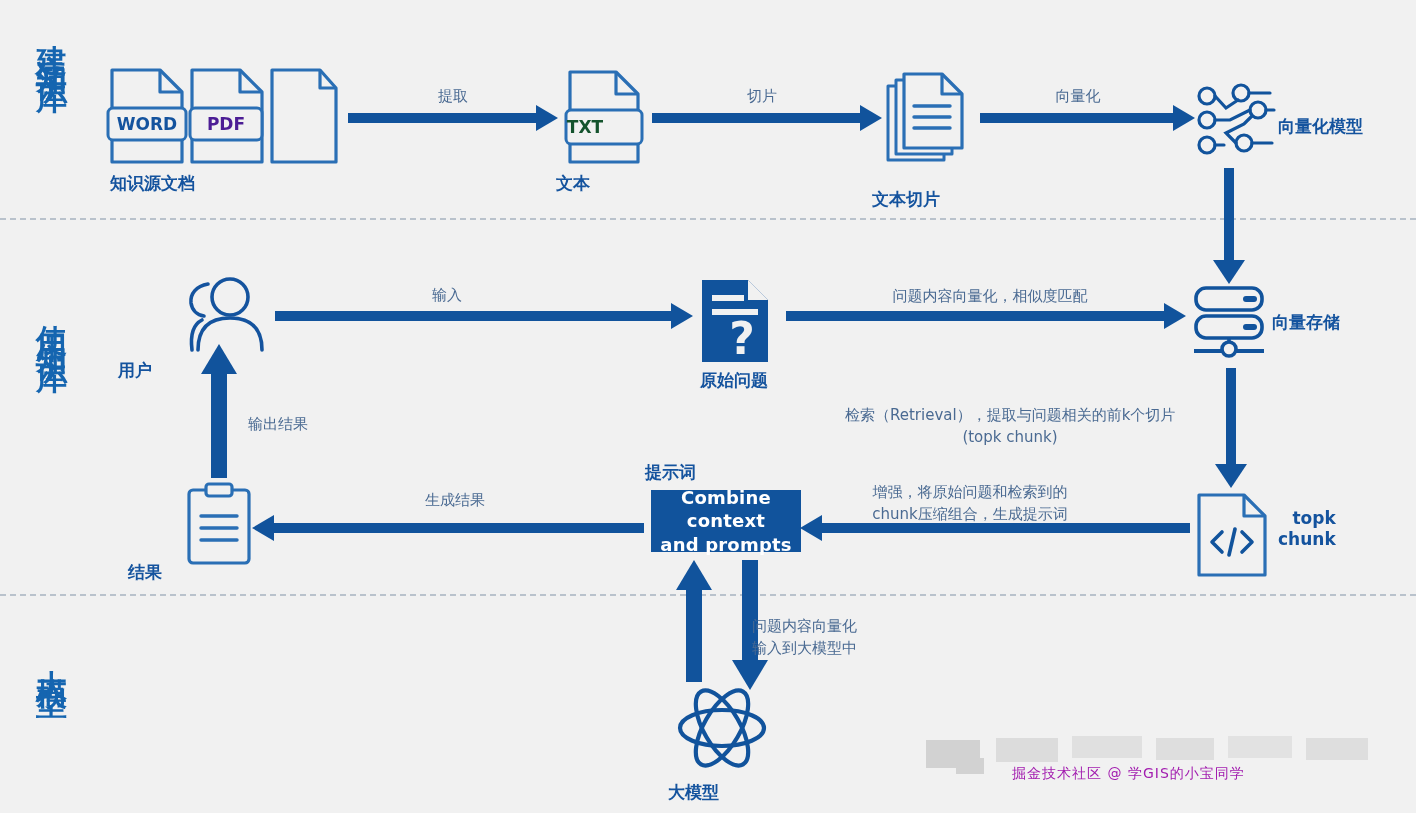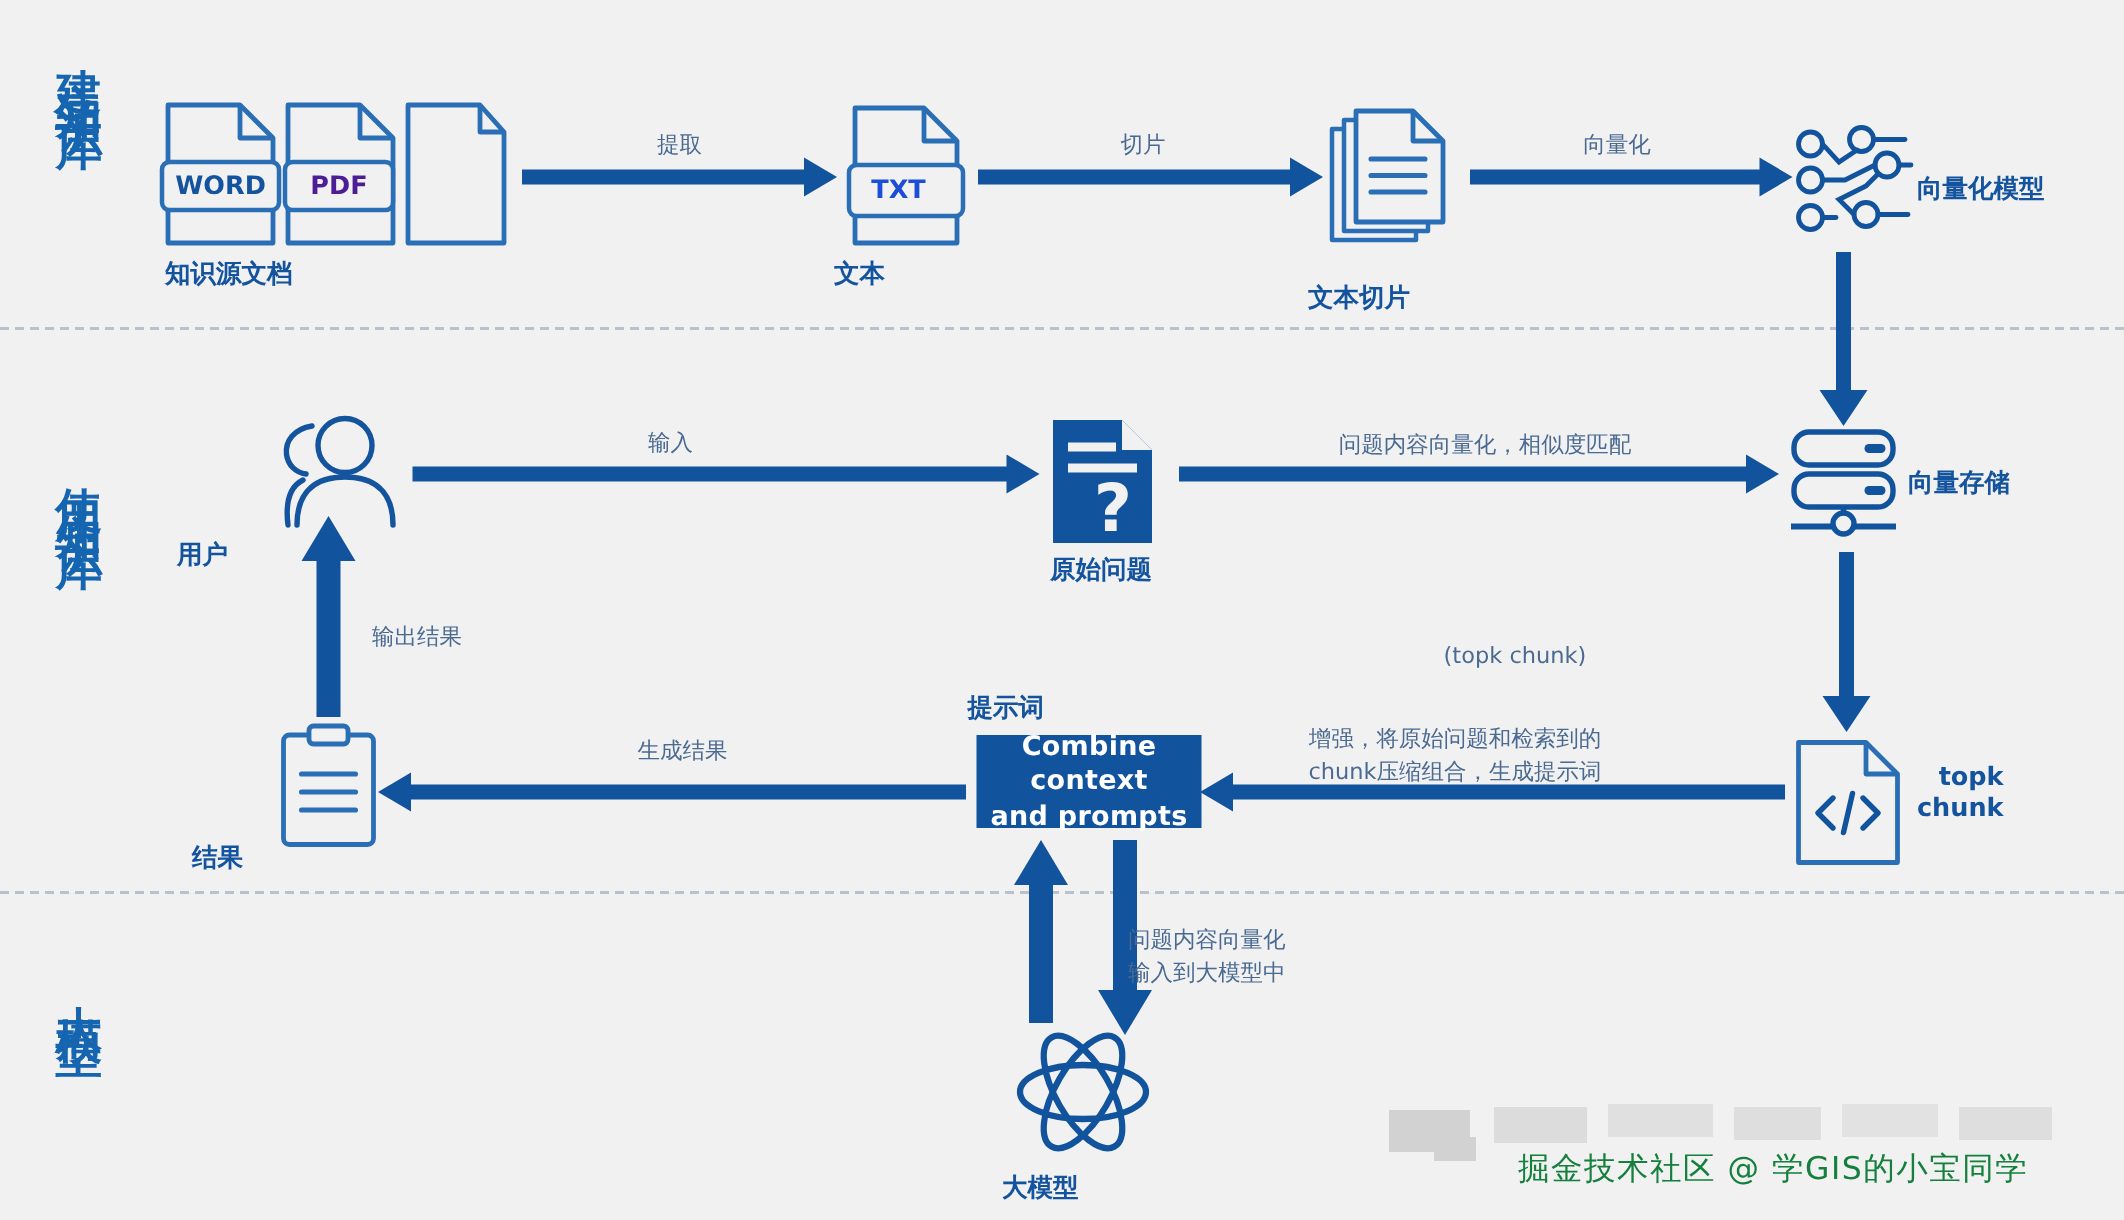--- a/index.html
+++ b/index.html
@@ -86,22 +86,22 @@
     text-align:center;
     font-weight:bold;
     font-size:18px;
     line-height:1.3;
     letter-spacing:.2px;
   }
 
   
   .wm{
     position:absolute;
-    color:#15803d;
-    font-size:21px;
+    color:#a21caf;
+    font-size:14px;
     white-space:nowrap;
     letter-spacing:1px;
   }
   .wm-blocks{position:absolute;}
   .wm-blocks i{position:absolute;display:block;background:#d2d2d2;}
 
   svg{display:block;overflow:visible;}
 </style>
 </head>
 <body>
@@ -141,21 +141,21 @@
   </div>
   <div class="alabel" style="left:383px;top:86px;width:140px">提取</div>
 
   <div class="abs" style="left:566px;top:68px">
     <svg width="76" height="98" viewBox="0 0 76 98">
       <path d="M4 4 H50 L72 26 V94 H4 Z" fill="#f1f1f1" stroke="#2a6fb5" stroke-width="3.2" stroke-linejoin="round"></path>
       <path d="M50 4 V26 H72" fill="none" stroke="#2a6fb5" stroke-width="3.2" stroke-linejoin="round"></path>
       <rect x="0" y="42" width="76" height="34" rx="5" fill="#f1f1f1" stroke="#2a6fb5" stroke-width="3"></rect>
     </svg>
   </div>
-  <div class="abs" style="left:572px;top:110px;width:54px;text-align:center;color:#1d4ed8;font-weight:bold;font-size:17px;line-height:34px;">TXT</div>
+  <div class="abs" style="left:558px;top:110px;width:54px;text-align:center;color:#14532d;font-weight:bold;font-size:17px;line-height:34px;">TXT</div>
   <div class="cap" style="left:556px;top:173px;width:96px">文本</div>
 
   <div class="harrow right" style="left:652px;top:110px;width:230px">
     <div class="shaft" style="left:0;right:18px"></div>
     <div class="head"></div>
   </div>
   <div class="alabel" style="left:692px;top:86px;width:140px">切片</div>
 
   <div class="abs" style="left:884px;top:72px">
     <svg width="86" height="96" viewBox="0 0 86 96">
@@ -254,21 +254,21 @@
       </g>
     </svg>
   </div>
   <div class="cap" style="left:1272px;top:312px">向量存储</div>
 
   <div class="varrow down" style="left:1222px;top:368px;height:120px">
     <div class="shaft" style="top:0;bottom:22px"></div>
     <div class="head"></div>
   </div>
   <div class="alabel" style="left:845px;top:405px;width:330px">
-    <br>
+    <span>检索（Retrieval），提取与问题相关的前k个切片</span><br>
     <span>(topk chunk)</span>
   </div>
 
   <div class="abs" style="left:1196px;top:492px">
     <svg width="72" height="86" viewBox="0 0 72 86">
       <path d="M3 3 H48 L69 24 V83 H3 Z" fill="#f1f1f1" stroke="#2a6fb5" stroke-width="3.2" stroke-linejoin="round"></path>
       <path d="M48 3 V24 H69" fill="none" stroke="#2a6fb5" stroke-width="3.2" stroke-linejoin="round"></path>
       <g fill="none" stroke="#11539c" stroke-width="3.6" stroke-linecap="round" stroke-linejoin="round">
         <polyline points="26,40 16,50 26,60"></polyline>
         <polyline points="46,40 56,50 46,60"></polyline>

